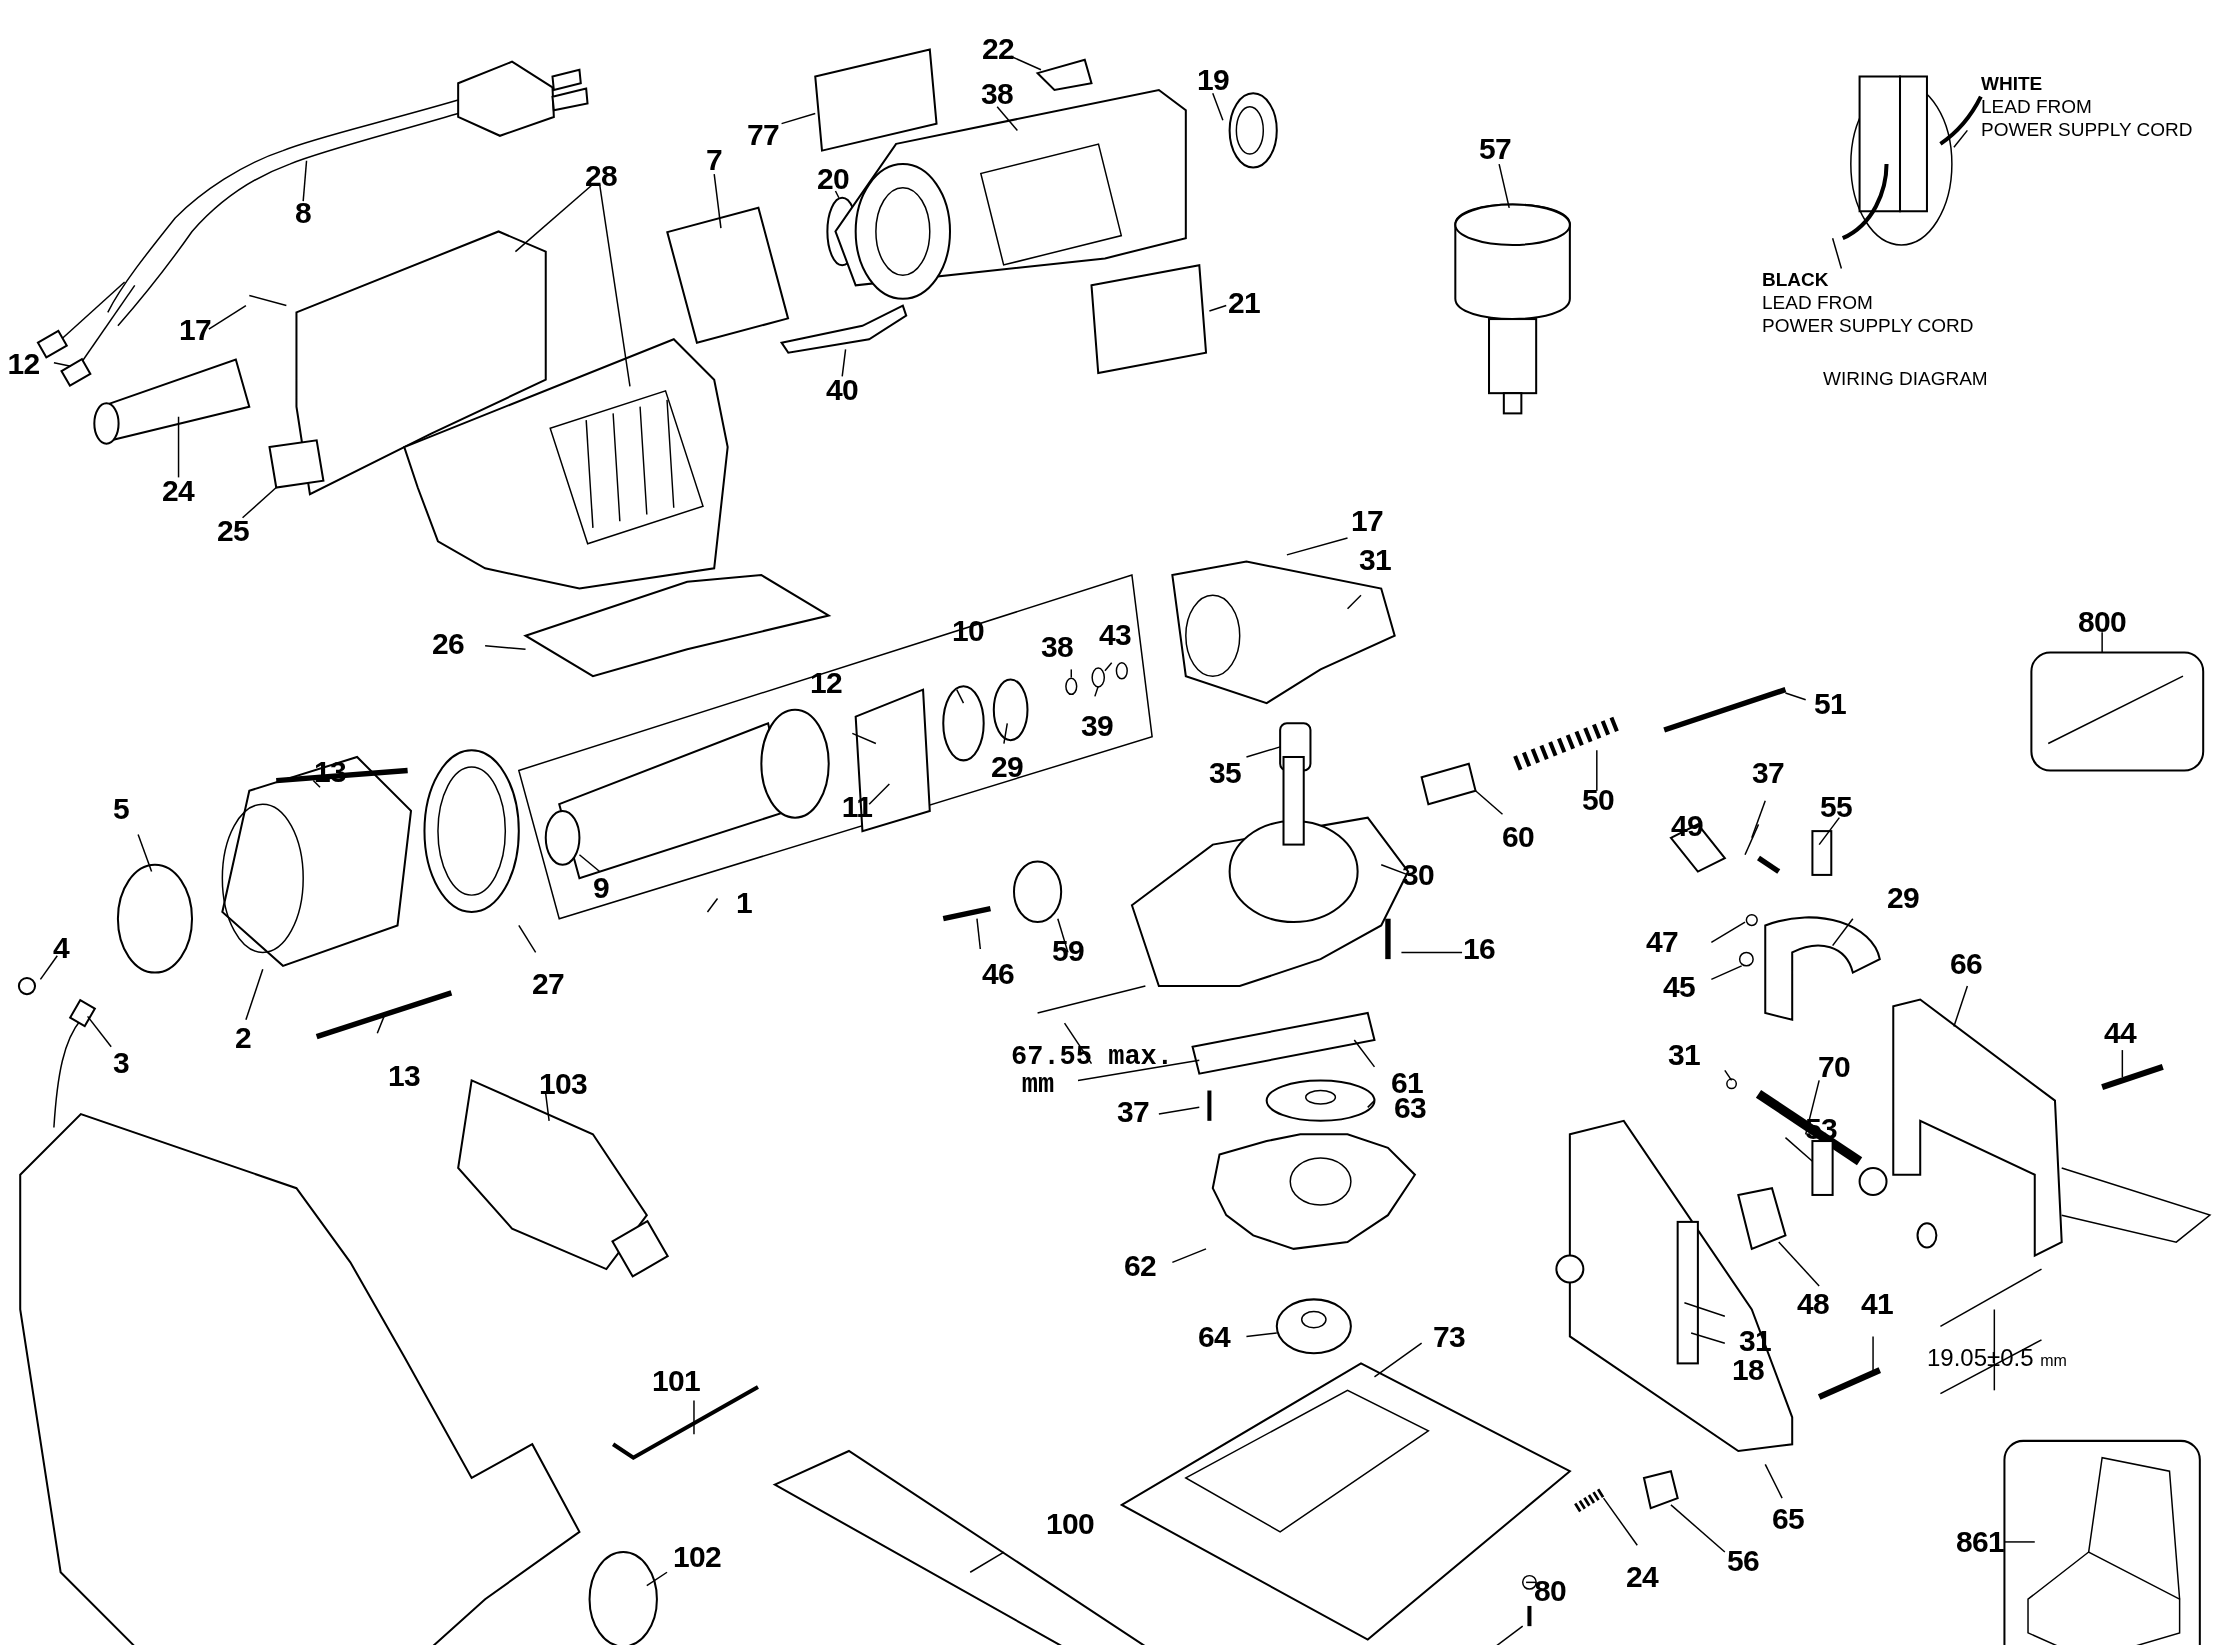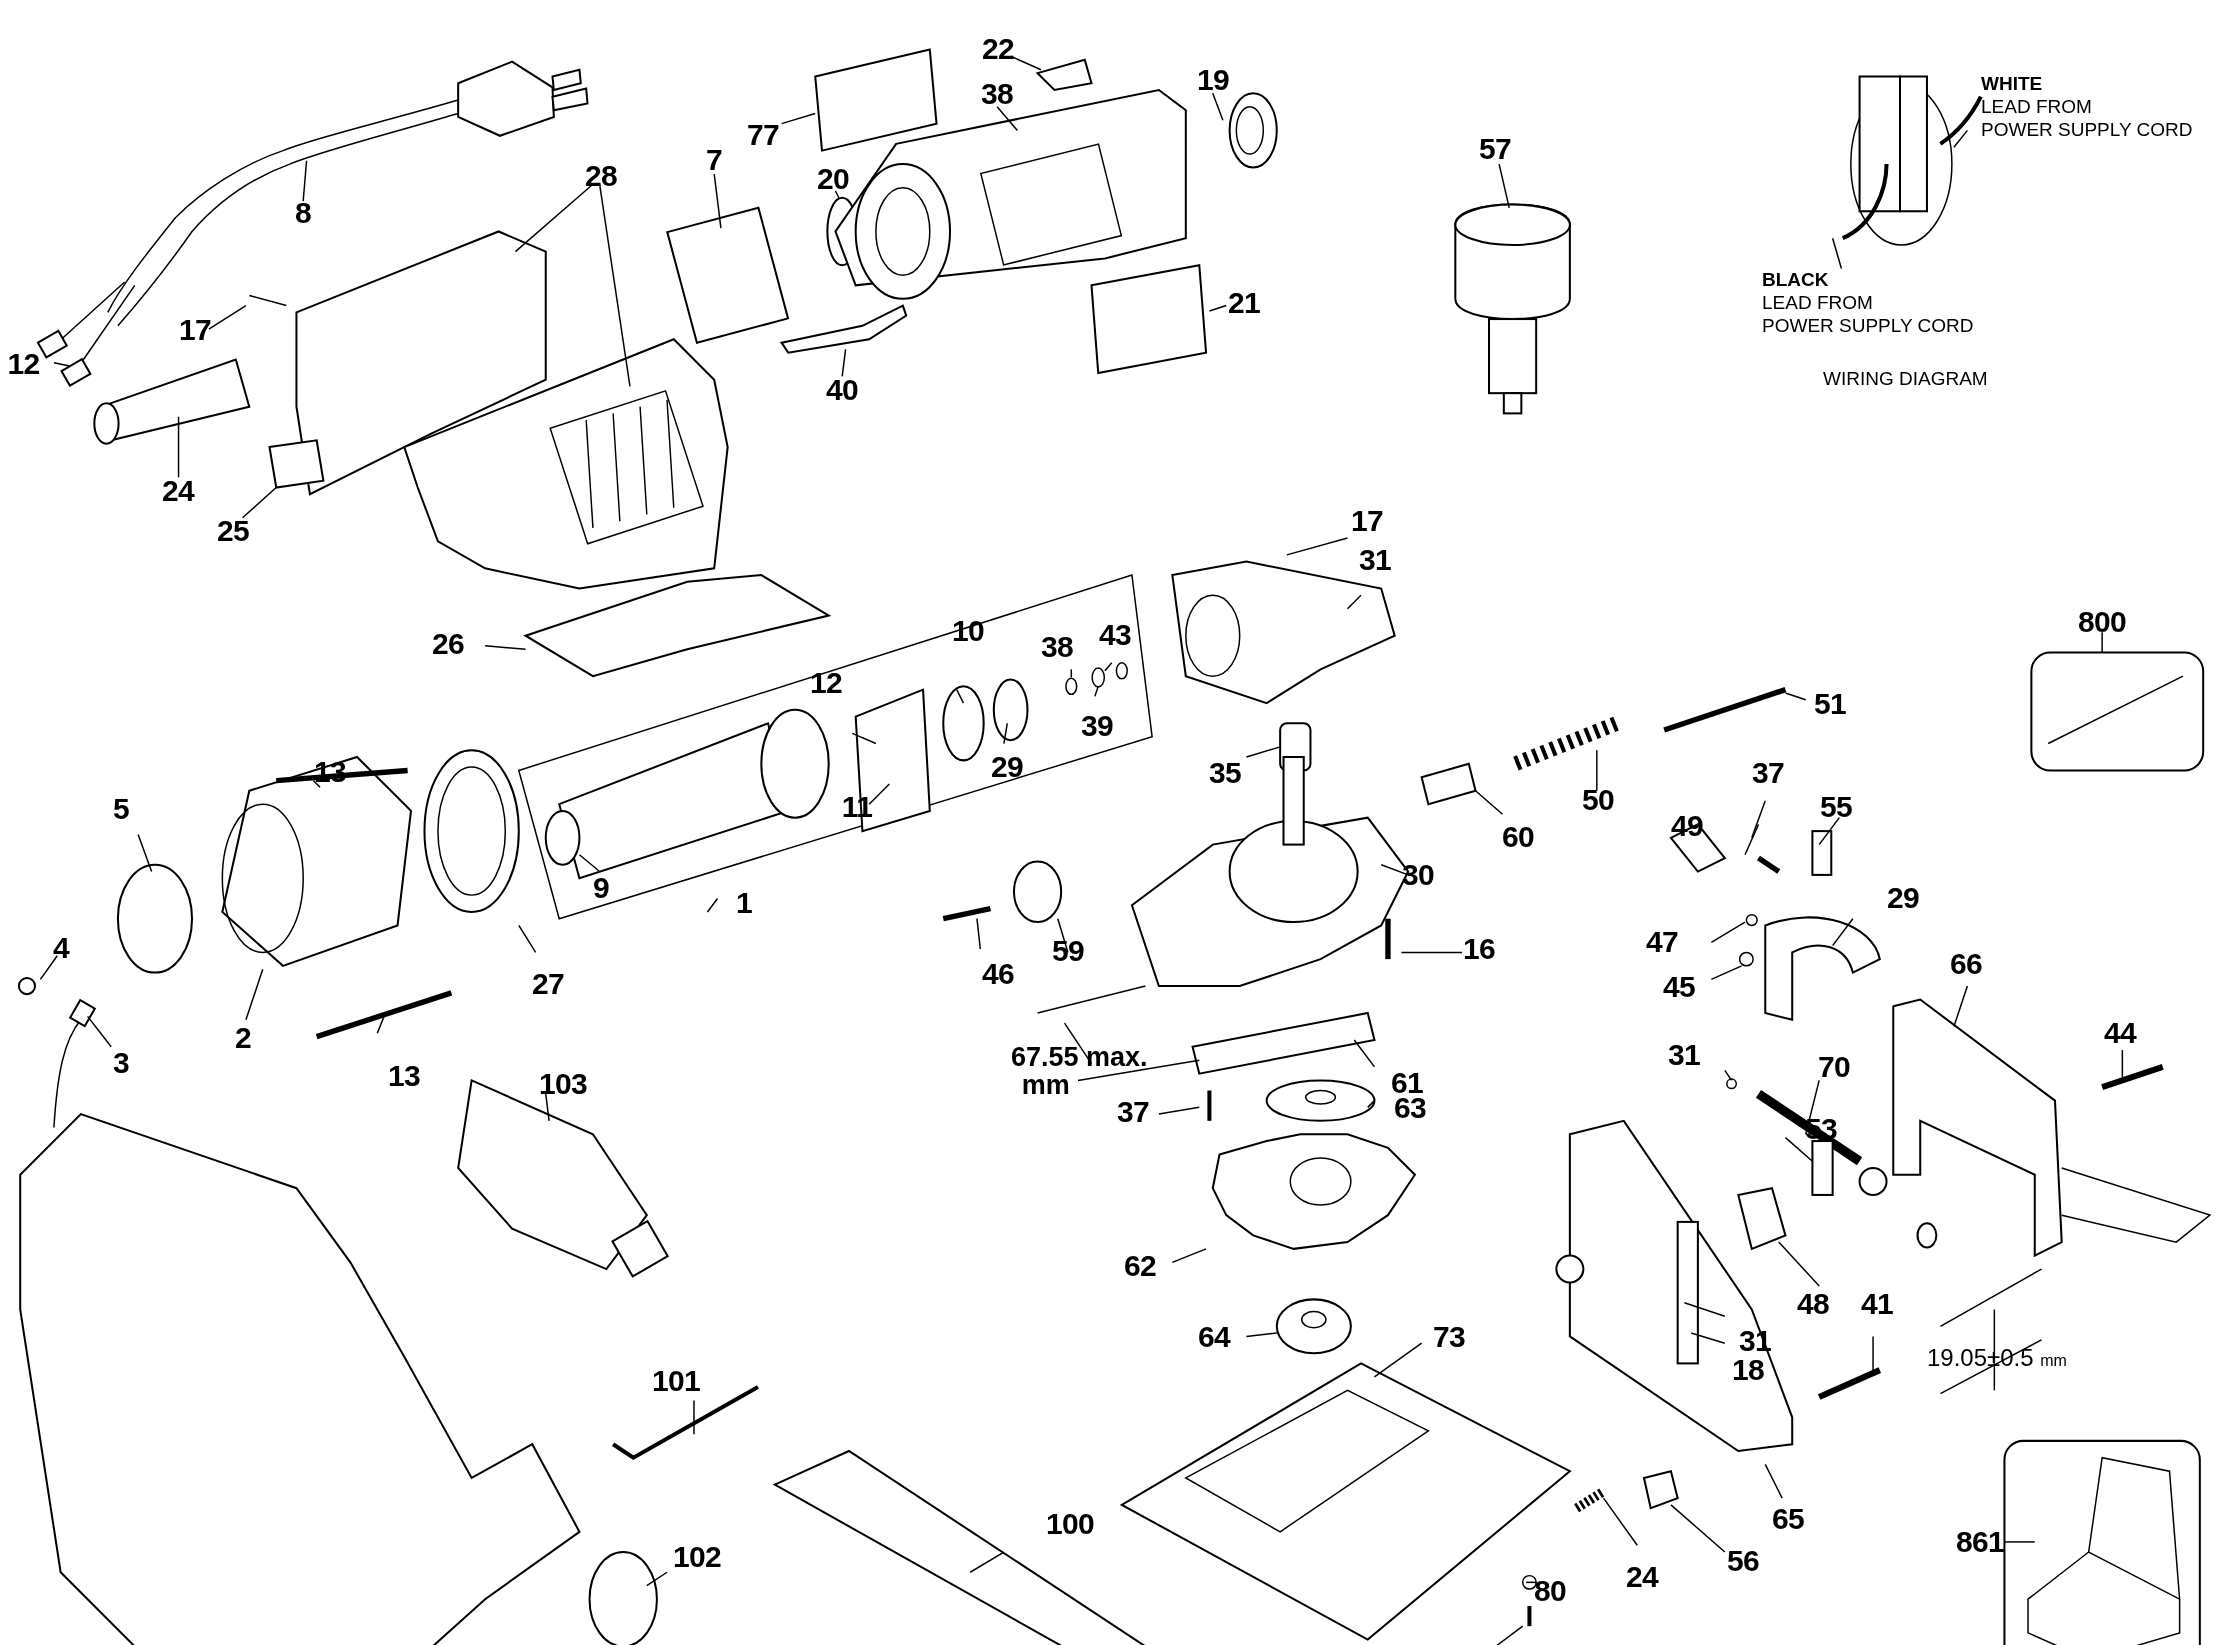--- a/index.html
+++ b/index.html
@@ -1,21 +1,21 @@
 <!DOCTYPE html>
 <html style="font-size:10.8px"><head>
 <meta charset="utf-8">
 <style>
   html,body{margin:0;padding:0;background:#ffffff;}
   body{width:2216px;height:1646px;position:relative;overflow:hidden;font-family:"Liberation Sans",sans-serif;color:#000;}
   #stage{position:absolute;left:0;top:0;width:2216px;height:1646px;margin-top:29px;}
   .lbl{position:absolute;font-family:"Liberation Sans",sans-serif;font-weight:bold;font-size:30px;line-height:1;transform:translate(-50%,-50%);white-space:nowrap;letter-spacing:-0.7px;}
   .note{position:absolute;font-family:"Liberation Sans",sans-serif;font-size:19px;line-height:23px;white-space:nowrap;}
   .note b{font-weight:bold;}
-  .dim{position:absolute;font-family:Liberation Sans, sans-serif;font-weight:bold;font-size:27px;line-height:28px;white-space:nowrap;}
+  .dim{position:absolute;font-family:Liberation Mono, monospace;font-weight:bold;font-size:27px;line-height:28px;white-space:nowrap;}
   .dim2{position:absolute;font-family:"Liberation Sans",sans-serif;font-size:24px;white-space:nowrap;}
   .dim2 small{font-size:16px;}
   svg{position:absolute;left:0;top:0;}
   .p{fill:#fff;stroke:#000;stroke-width:3;}
   .pt{fill:none;stroke:#000;stroke-width:2.2;}
   .ld{stroke:#000;stroke-width:2.2;fill:none;}
   .box{fill:#fff;stroke:#000;stroke-width:3;}
 </style>
 </head>
 <body>

